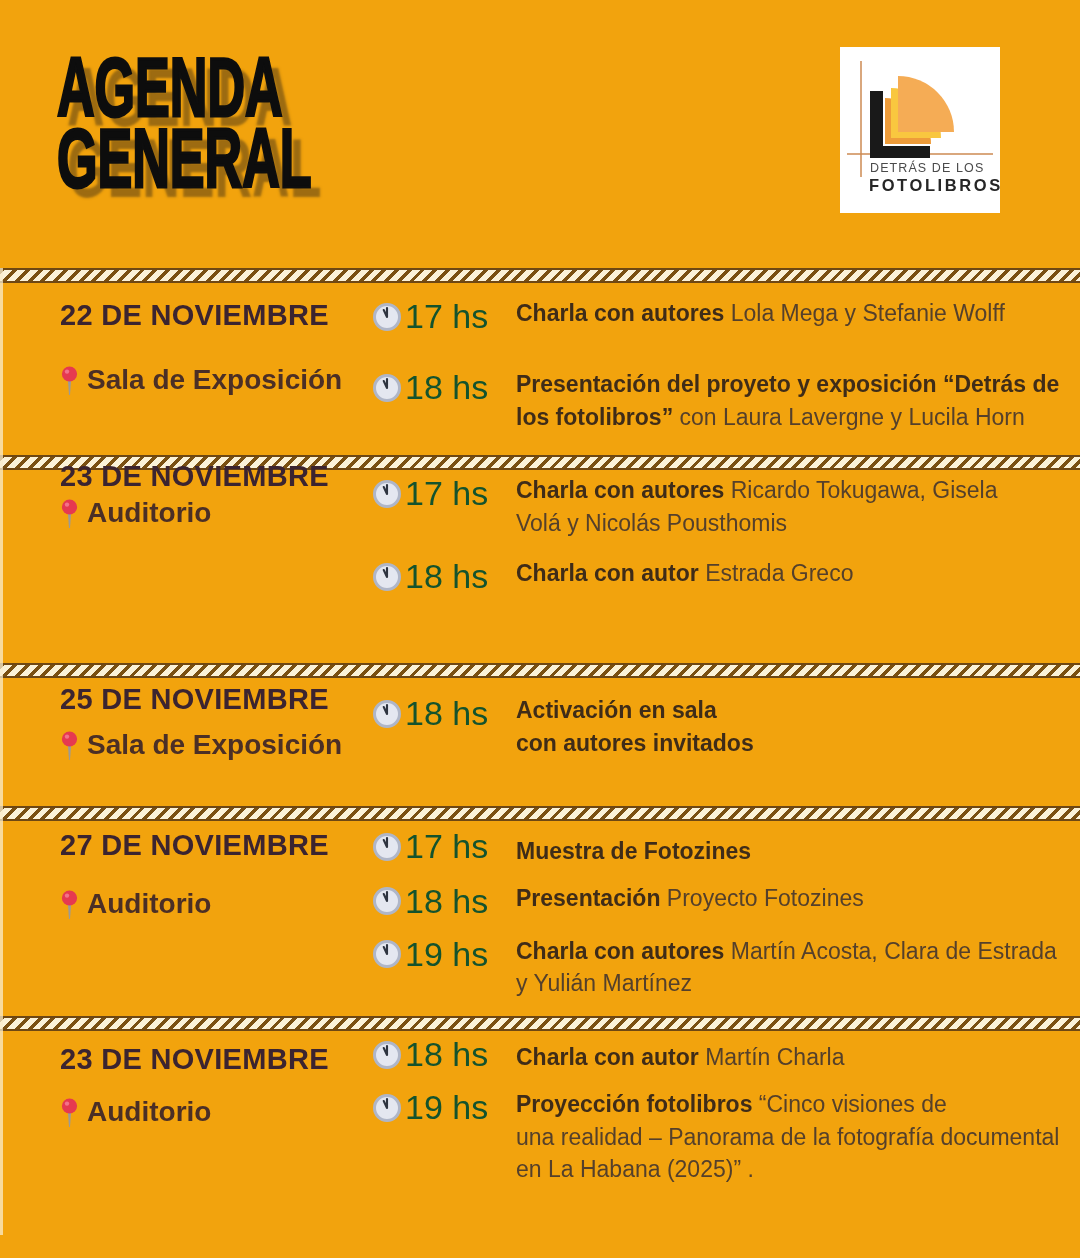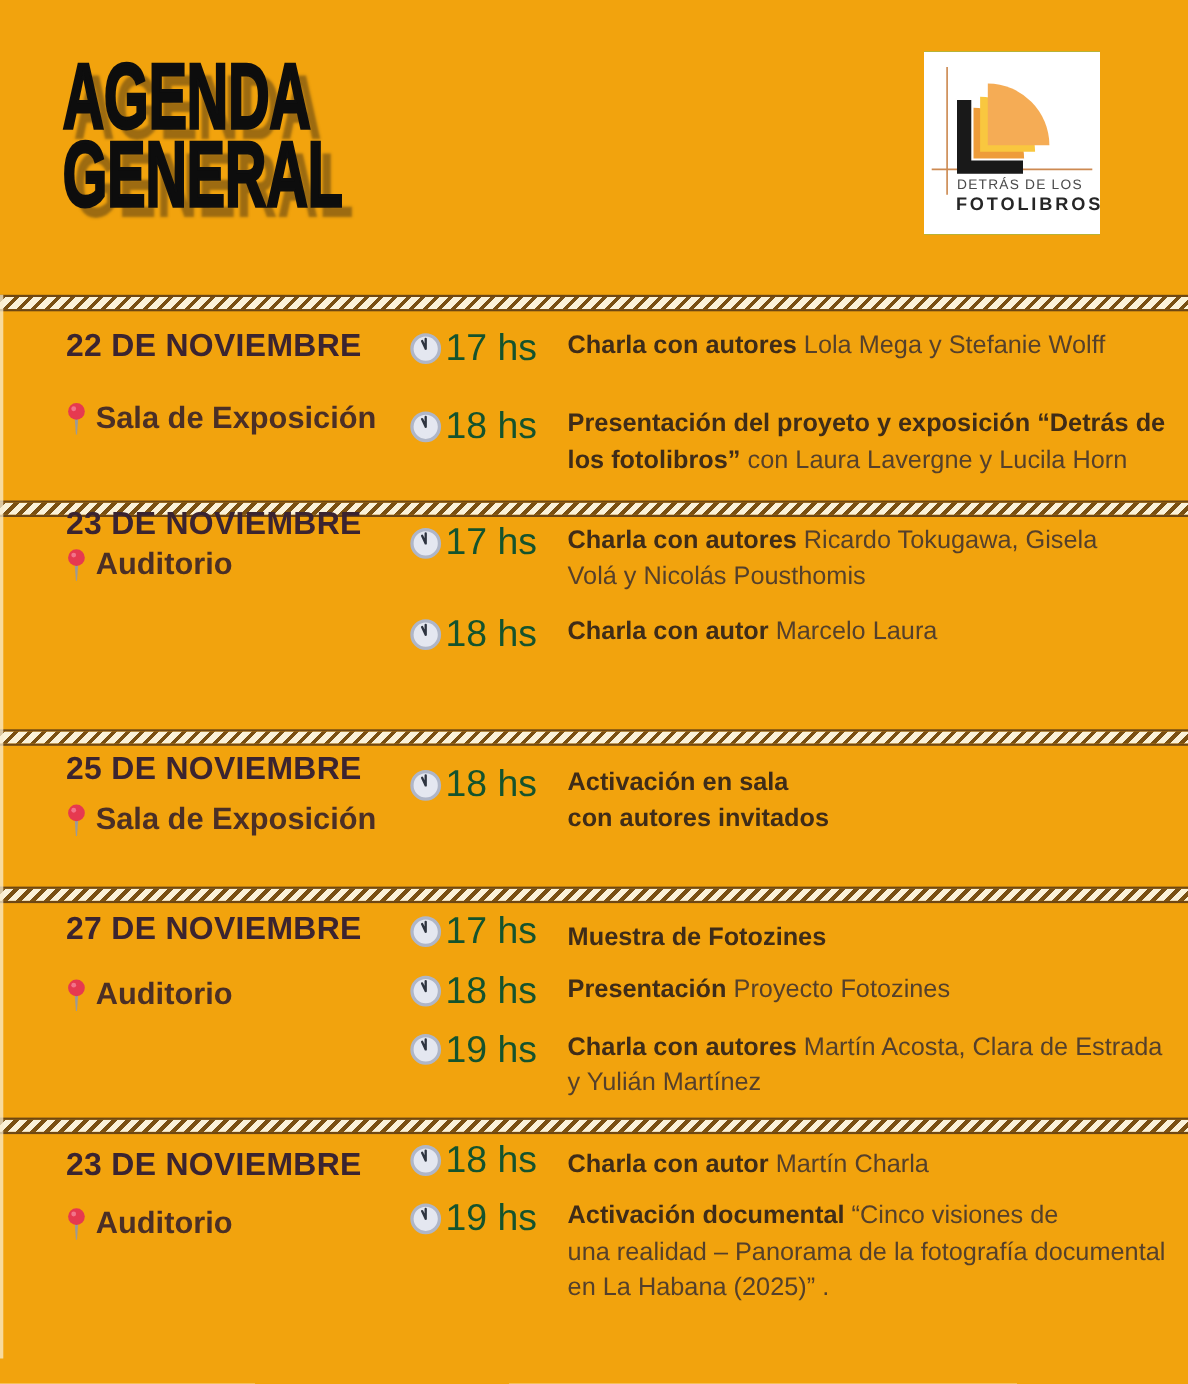--- a/index.html
+++ b/index.html
@@ -156,21 +156,21 @@
 Volá y Nicolás Pousthomis</span></p>
       </div>
       <div class="event" style="margin-top:18px">
         <div class="time">
           <svg width="30" height="30" viewBox="0 0 24 24">
               <circle cx="12" cy="12" r="10" fill="#E4E7F0" stroke="#AFB6C8" stroke-width="2.4"></circle>
               <path d="M12 12 L12 4.8 M12 12 L9.4 6.4" stroke="#2E3440" stroke-width="1.7" fill="none" stroke-linecap="round"></path>
             </svg>
           <span>18 hs</span>
         </div>
-        <p class="desc"><b>Charla con autor</b><span> Marcelo Laura</span></p>
+        <p class="desc"><b>Charla con autor</b><span> Estrada Greco</span></p>
       </div>
     </div>
   </section>
 
   <section class="day" style="top:678px">
     <div class="datecol">
       <h2 class="date" style="margin-top:5px">25 DE NOVIEMBRE</h2>
       <div class="loc" style="margin-top:13px">
         <svg class="pin" width="19" height="30" viewBox="0 0 19 30">
           <path d="M8 15 L11 15 L10 29 L9 29 Z" fill="#9a9a9a"></path>
@@ -266,20 +266,20 @@
         <p class="desc" style="padding-top:6px"><b>Charla con autor</b><span>  Martín Charla</span></p>
       </div>
       <div class="event" style="margin-top:14px">
         <div class="time">
           <svg width="30" height="30" viewBox="0 0 24 24">
               <circle cx="12" cy="12" r="10" fill="#E4E7F0" stroke="#AFB6C8" stroke-width="2.4"></circle>
               <path d="M12 12 L12 4.8 M12 12 L9.4 6.4" stroke="#2E3440" stroke-width="1.7" fill="none" stroke-linecap="round"></path>
             </svg>
           <span>19 hs</span>
         </div>
-        <p class="desc"><b>Activación documental</b><span> “Cinco visiones de
+        <p class="desc"><b>Proyección fotolibros</b><span> “Cinco visiones de
 una realidad – Panorama de la fotografía documental
 en La Habana  (2025)” .</span></p>
       </div>
     </div>
   </section>
 
 </div>
 
 </body></html>

